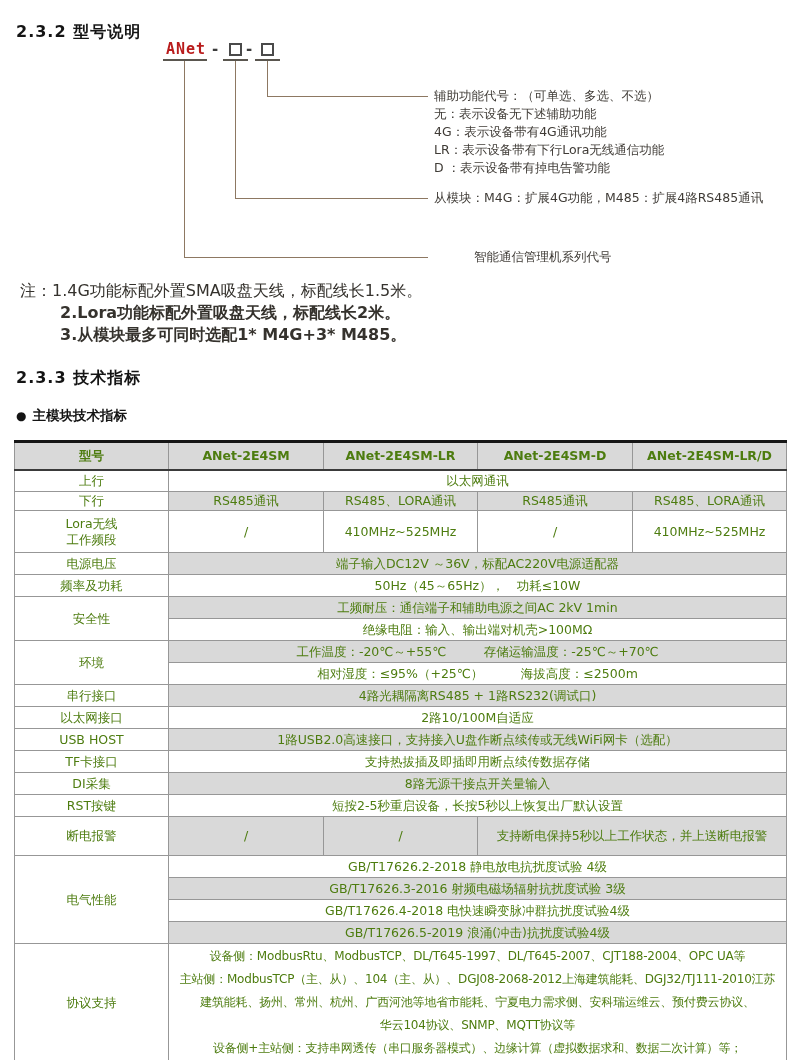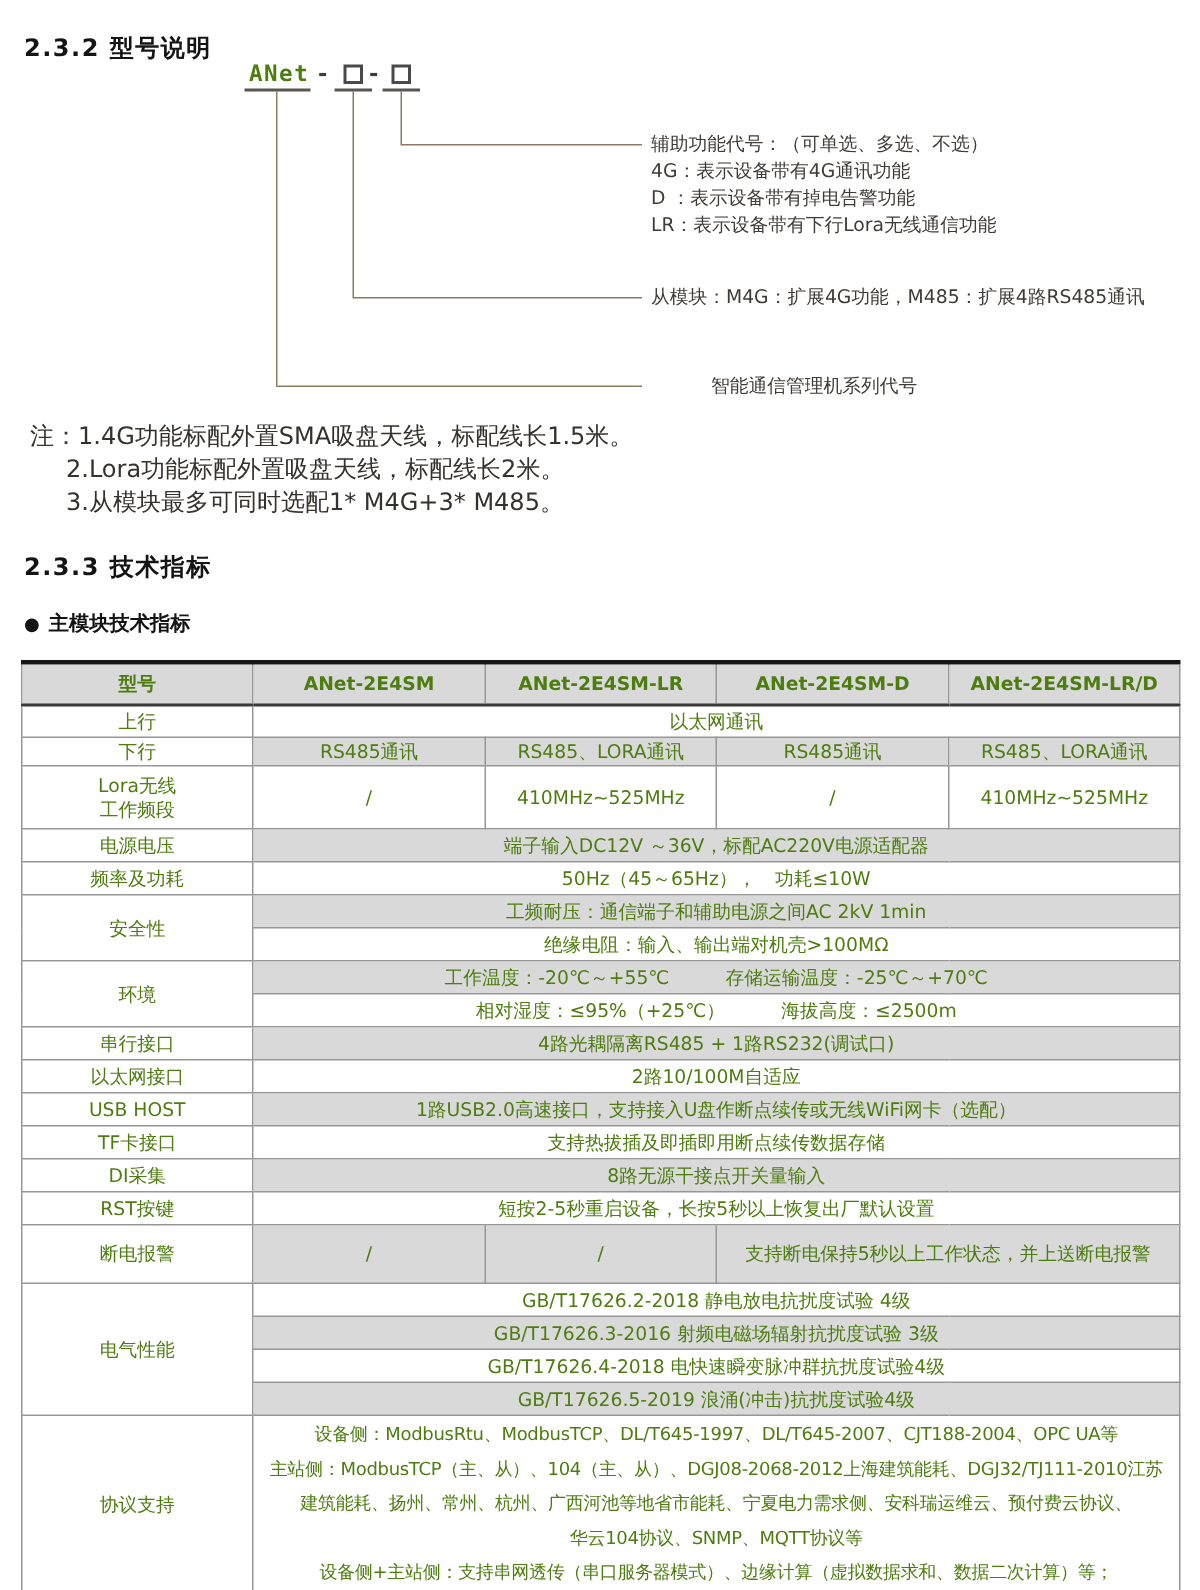--- a/index.html
+++ b/index.html
@@ -4,31 +4,31 @@
 <style>
   * { margin:0; padding:0; box-sizing:border-box; }
   html,body { width:800px; height:1060px; background:#ffffff; overflow:hidden;
               font-family:"DejaVu Sans","Liberation Sans",sans-serif; color:#2b2b2b; }
   .abs { position:absolute; }
 
   .h1 { font-size:16px; font-weight:bold; color:#141414; letter-spacing:1px; }
 
   
   .code-text { font-family:"DejaVu Sans Mono","Liberation Mono",monospace;
-               font-size:15px; font-weight:bold; color:#4d7c0f; letter-spacing:1px; }
+               font-size:15px; font-weight:bold; color:#b91c1c; letter-spacing:1px; }
   .dash { font-size:15px; font-weight:bold; color:#3c3c3c; }
   .ph-box { width:13px; height:13px; border:2px solid #4a4a4a; background:#fff; }
   .u-line { height:2px; background:#5a564f; }
   .conn-v { width:1px; }
   .conn-h { height:1px; }
   .legend { font-size:12.5px; color:#3f3b36; line-height:18px; white-space:nowrap; }
   .legend div { white-space:nowrap; }
 
   .notes { font-size:16px; color:#35322d; line-height:22px; }
-  .notes div:not(:first-child) { margin-left:24px; }
+  .notes div:not(:first-child) { margin-left:40px;font-weight:bold; }
 
   .caption { font-size:13.5px; font-weight:bold; color:#141414; }
   .caption .bullet { font-size:12px; margin-right:6px; }
 
   
   table.spec { border-collapse:collapse; table-layout:fixed; width:772px;
                font-size:12.5px; color:#4d7c0f; border-top:3px solid #161616;
                border-bottom:3px solid #161616; border-left:1px solid #a8a8a8;
                border-right:1px solid #a8a8a8; }
   table.spec td { border:1px solid #979797; text-align:center; vertical-align:middle;
@@ -57,23 +57,24 @@
 
   <div class="abs conn-v" style="left:267px; top:61px; height:35px; background:#8d7862;"></div>
   <div class="abs conn-h" style="left:267px; top:96px; width:161px; background:#8d7862;"></div>
   <div class="abs conn-v" style="left:235px; top:61px; height:137px; background:#8d7862;"></div>
   <div class="abs conn-h" style="left:235px; top:198px; width:193px; background:#8d7862;"></div>
   <div class="abs conn-v" style="left:184px; top:61px; height:196px; background:#8d7862;"></div>
   <div class="abs conn-h" style="left:184px; top:257px; width:244px; background:#8d7862;"></div>
 
   <div class="abs legend" style="left:434px; top:87px;">
       <div>辅助功能代号：（可单选、多选、不选）</div>
+      <div>无：表示设备无下述辅助功能</div>
       <div>4G：表示设备带有4G通讯功能</div>
+      <div>LR：表示设备带有下行Lora无线通信功能</div>
       <div>D ：表示设备带有掉电告警功能</div>
-      <div>LR：表示设备带有下行Lora无线通信功能</div>
     </div>
   <div class="abs legend" style="left:434px; top:189px;">
       <div>从模块：M4G：扩展4G功能，M485：扩展4路RS485通讯</div>
     </div>
   <div class="abs legend" style="left:434px; top:249px; line-height:16px;margin-left:40px;">智能通信管理机系列代号</div>
 </div>
 
 <div class="abs notes" style="left:20px; top:280px;">
     <div>注：1.4G功能标配外置SMA吸盘天线，标配线长1.5米。</div>
     <div>2.Lora功能标配外置吸盘天线，标配线长2米。</div>

